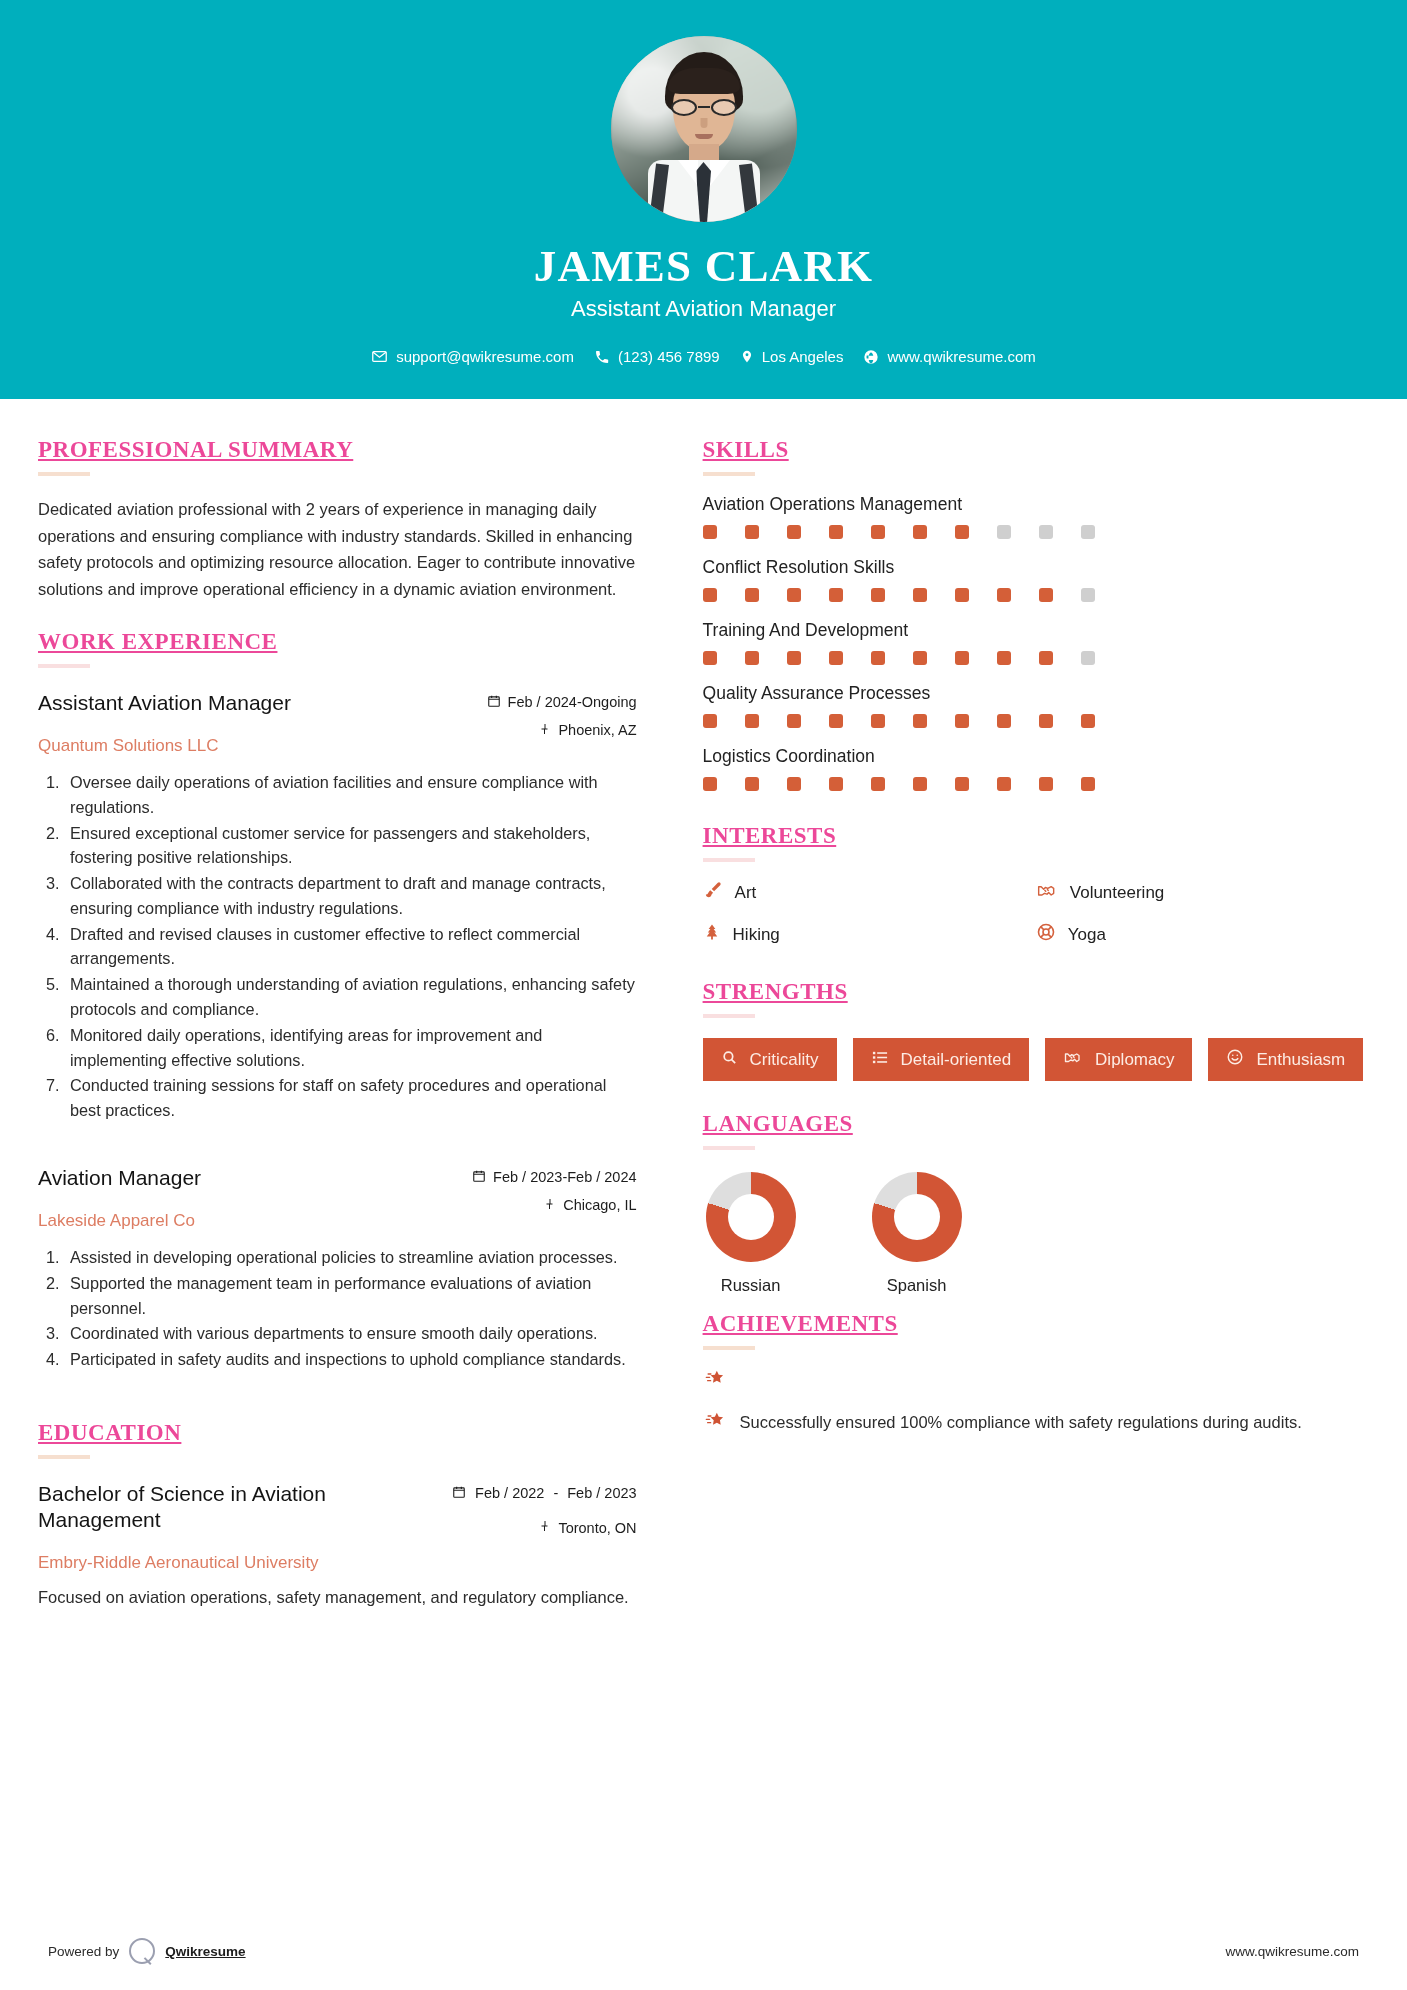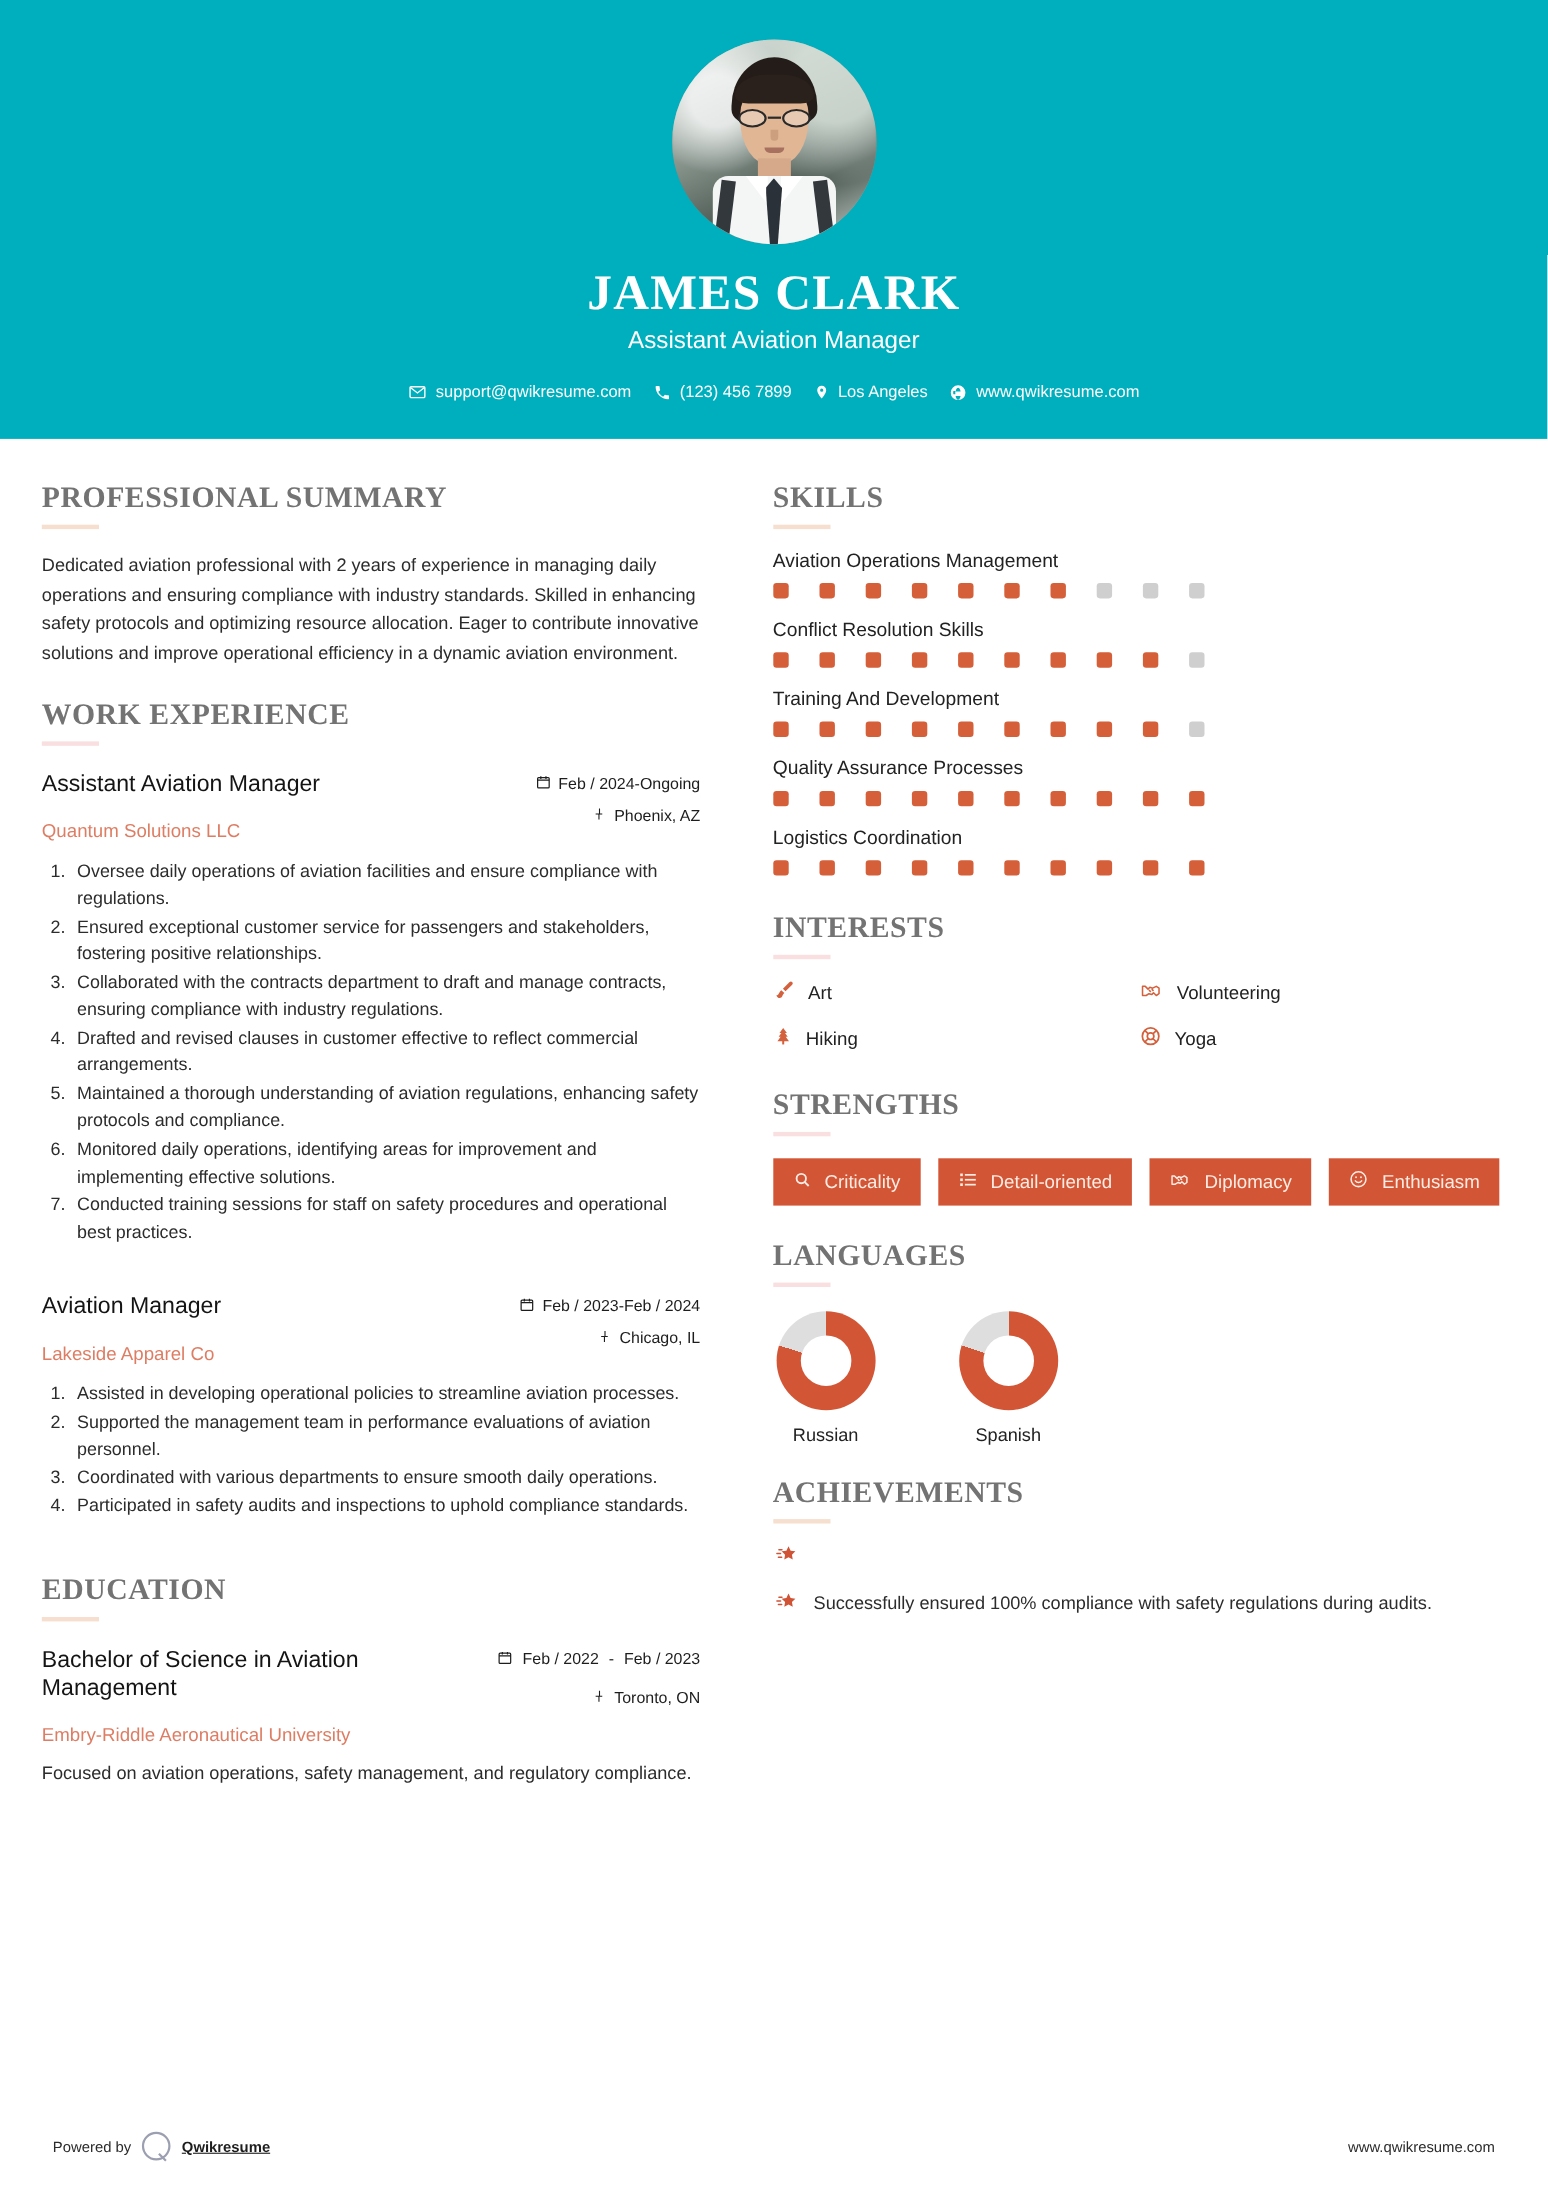--- a/index.html
+++ b/index.html
@@ -124,24 +124,25 @@
     display: flex;
     padding: 38px 38px 0 38px;
     gap: 34px;
   }
   .col-left { width: 600px; }
   .col-right { width: 700px; padding-left: 32px; }
 
   .sec-title {
     font-family: "Liberation Serif", serif;
     font-weight: 700;
-    font-size: 27px;
+    font-size: 23px;
     letter-spacing: .5px;
-    color: #737373;
+    color: #ec4899;
     text-transform: uppercase;
+    text-decoration: underline;
   }
   .sec-rule { width: 52px; height: 4px; background: #f6dfcf; margin-top: 9px; }
   .sec-rule.pink { background: #f9dfe0; }
 
   .summary-text {
     margin-top: 20px;
     font-size: 16.5px;
     line-height: 1.62;
     color: #2c2c2c;
   }
@@ -619,21 +620,21 @@
             </div>
             <div class="lang">
               <div class="donut" style="background: conic-gradient(rgb(210, 85, 53) 0deg, rgb(210, 85, 53) 288deg, rgb(222, 222, 222) 288deg, rgb(222, 222, 222) 360deg); border-radius: 50%;">
                 <div class="hole"></div>
               </div>
               <div class="lang-name">Spanish</div>
             </div>
           </div>
       </div>
 
-      <div style="margin-top:26px">
+      <div style="margin-top:16px">
         <div class="sec-title">ACHIEVEMENTS</div>
         <div class="sec-rule"></div>
         <div class="ach-list">
           <div class="ach">
             <span>
               <svg width="24" height="22" viewBox="0 0 26 24" fill="none">
                 <path d="M15 3l2.1 4.3 4.7.7-3.4 3.3.8 4.7-4.2-2.2-4.2 2.2.8-4.7-3.4-3.3 4.7-.7z" fill="#cf5334"></path>
                 <path d="M5.5 6.5h3M3.5 10.2h3.6M5 13.8h3.2" stroke="#cf5334" stroke-width="1.5" stroke-linecap="round"></path>
               </svg>
             </span>

